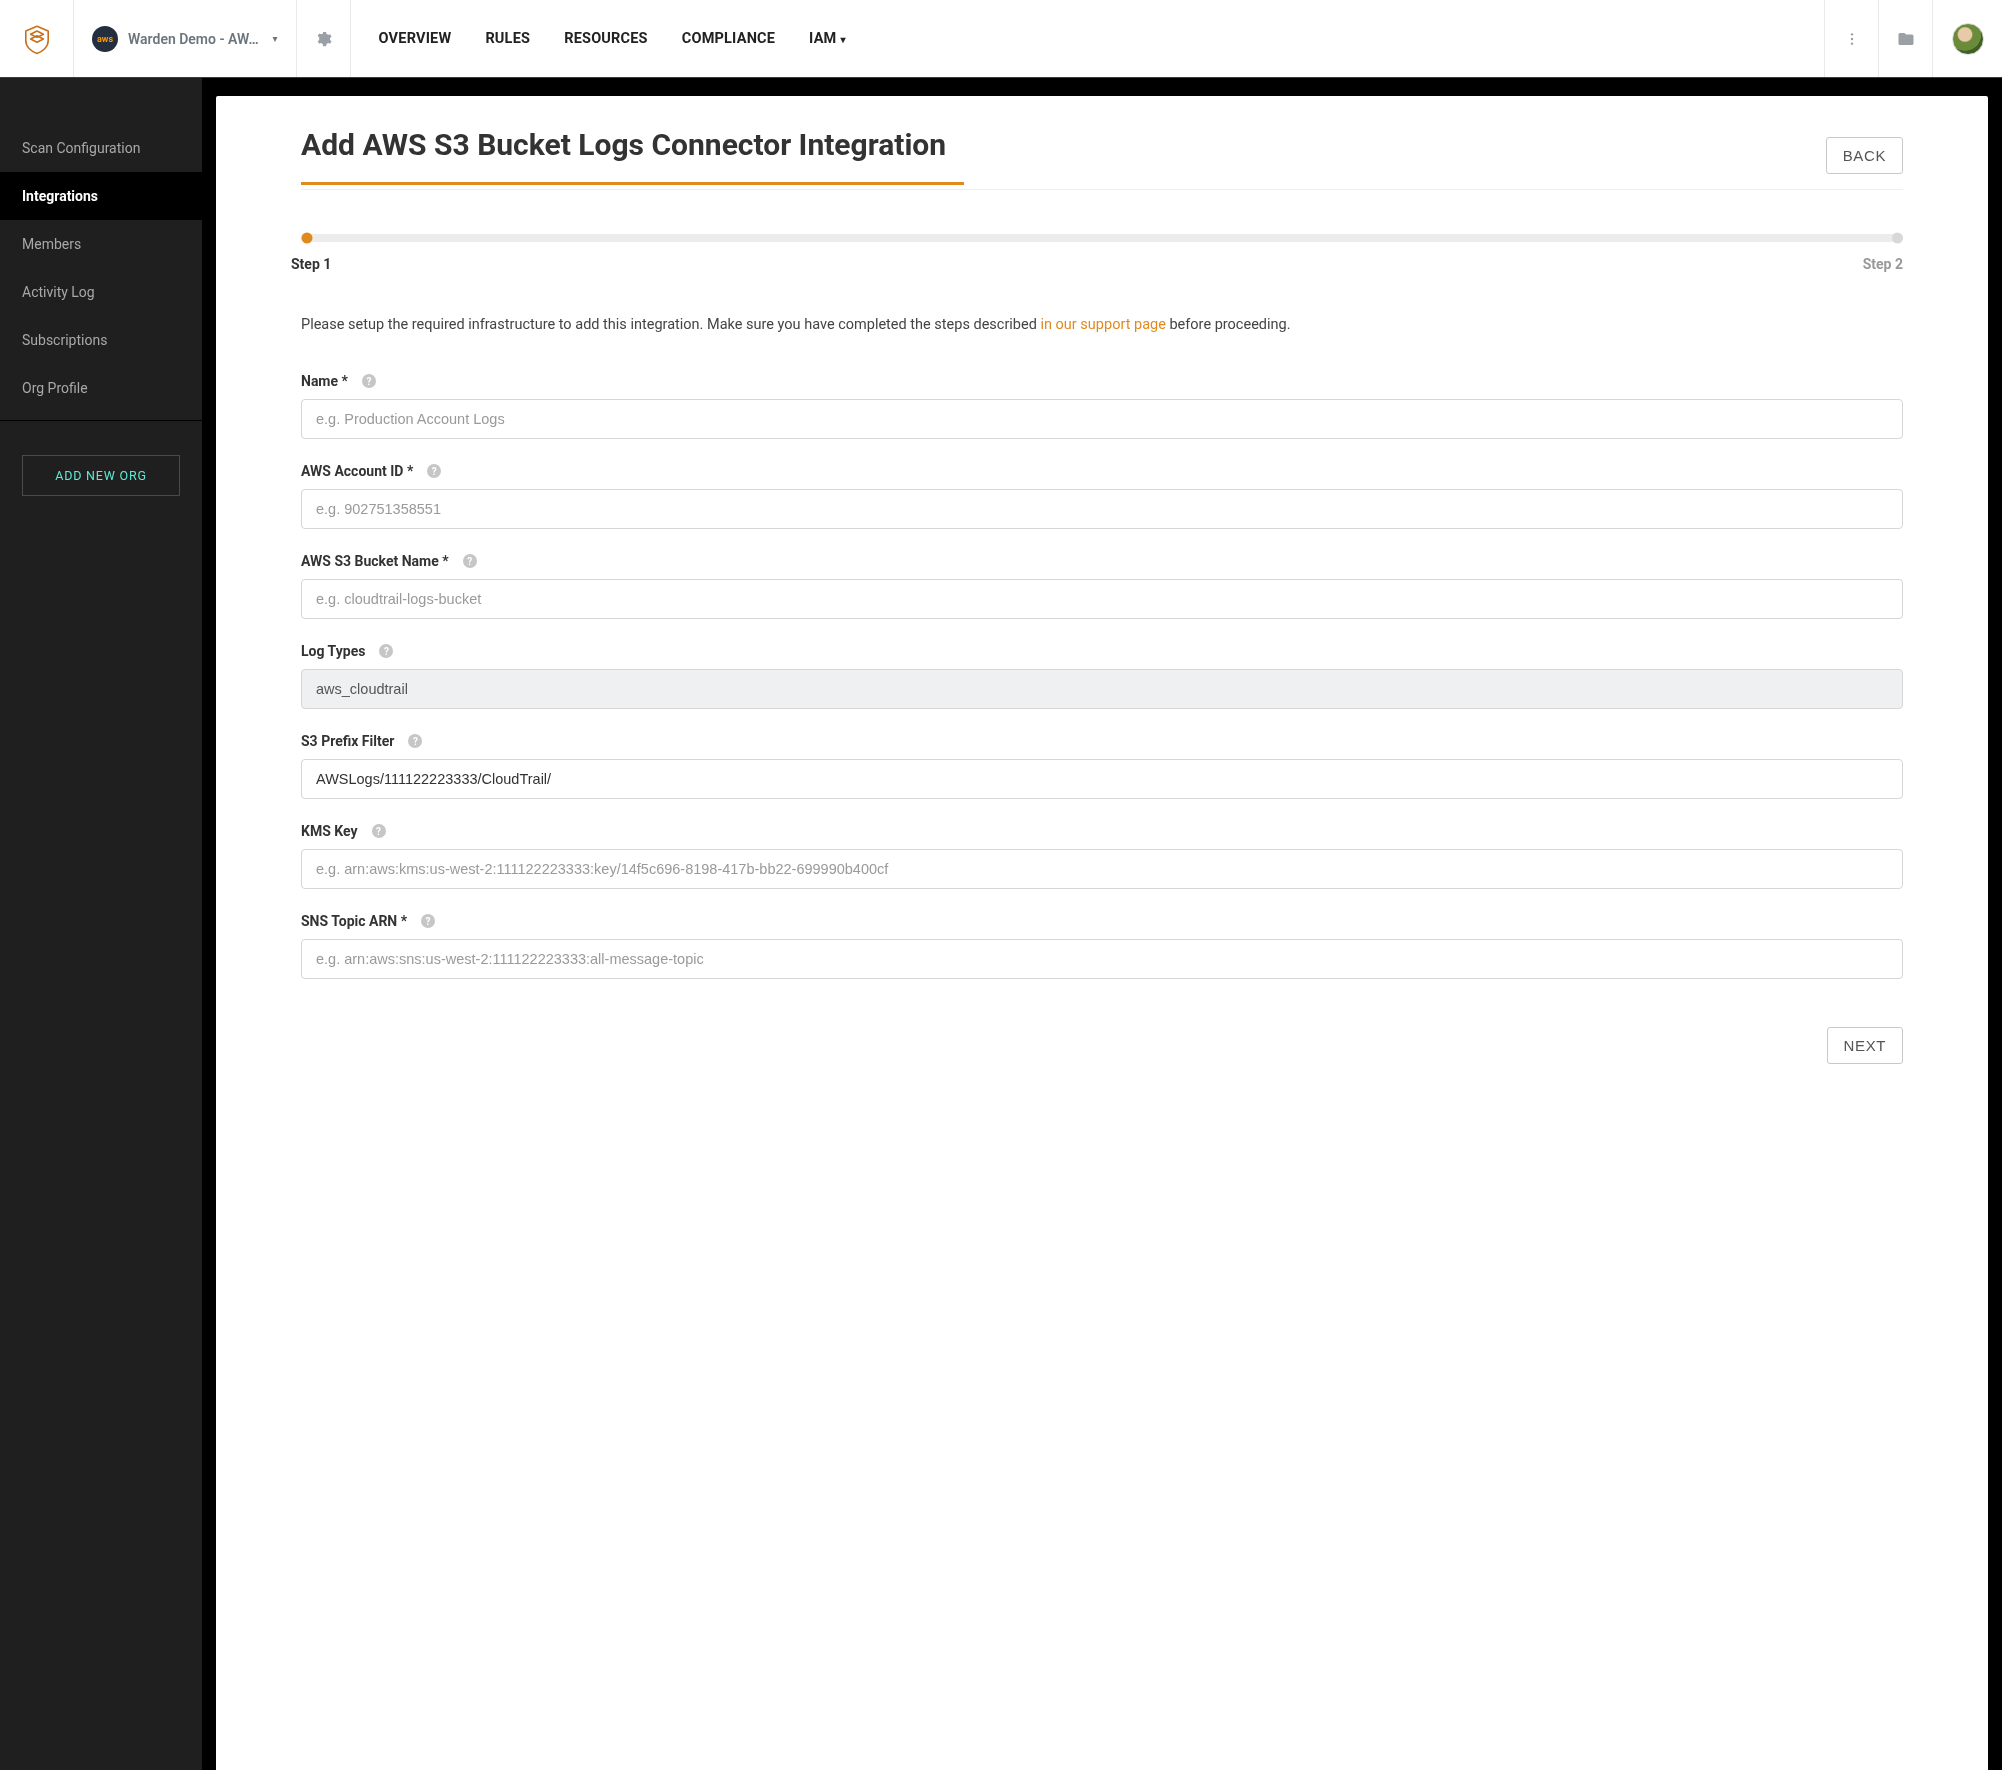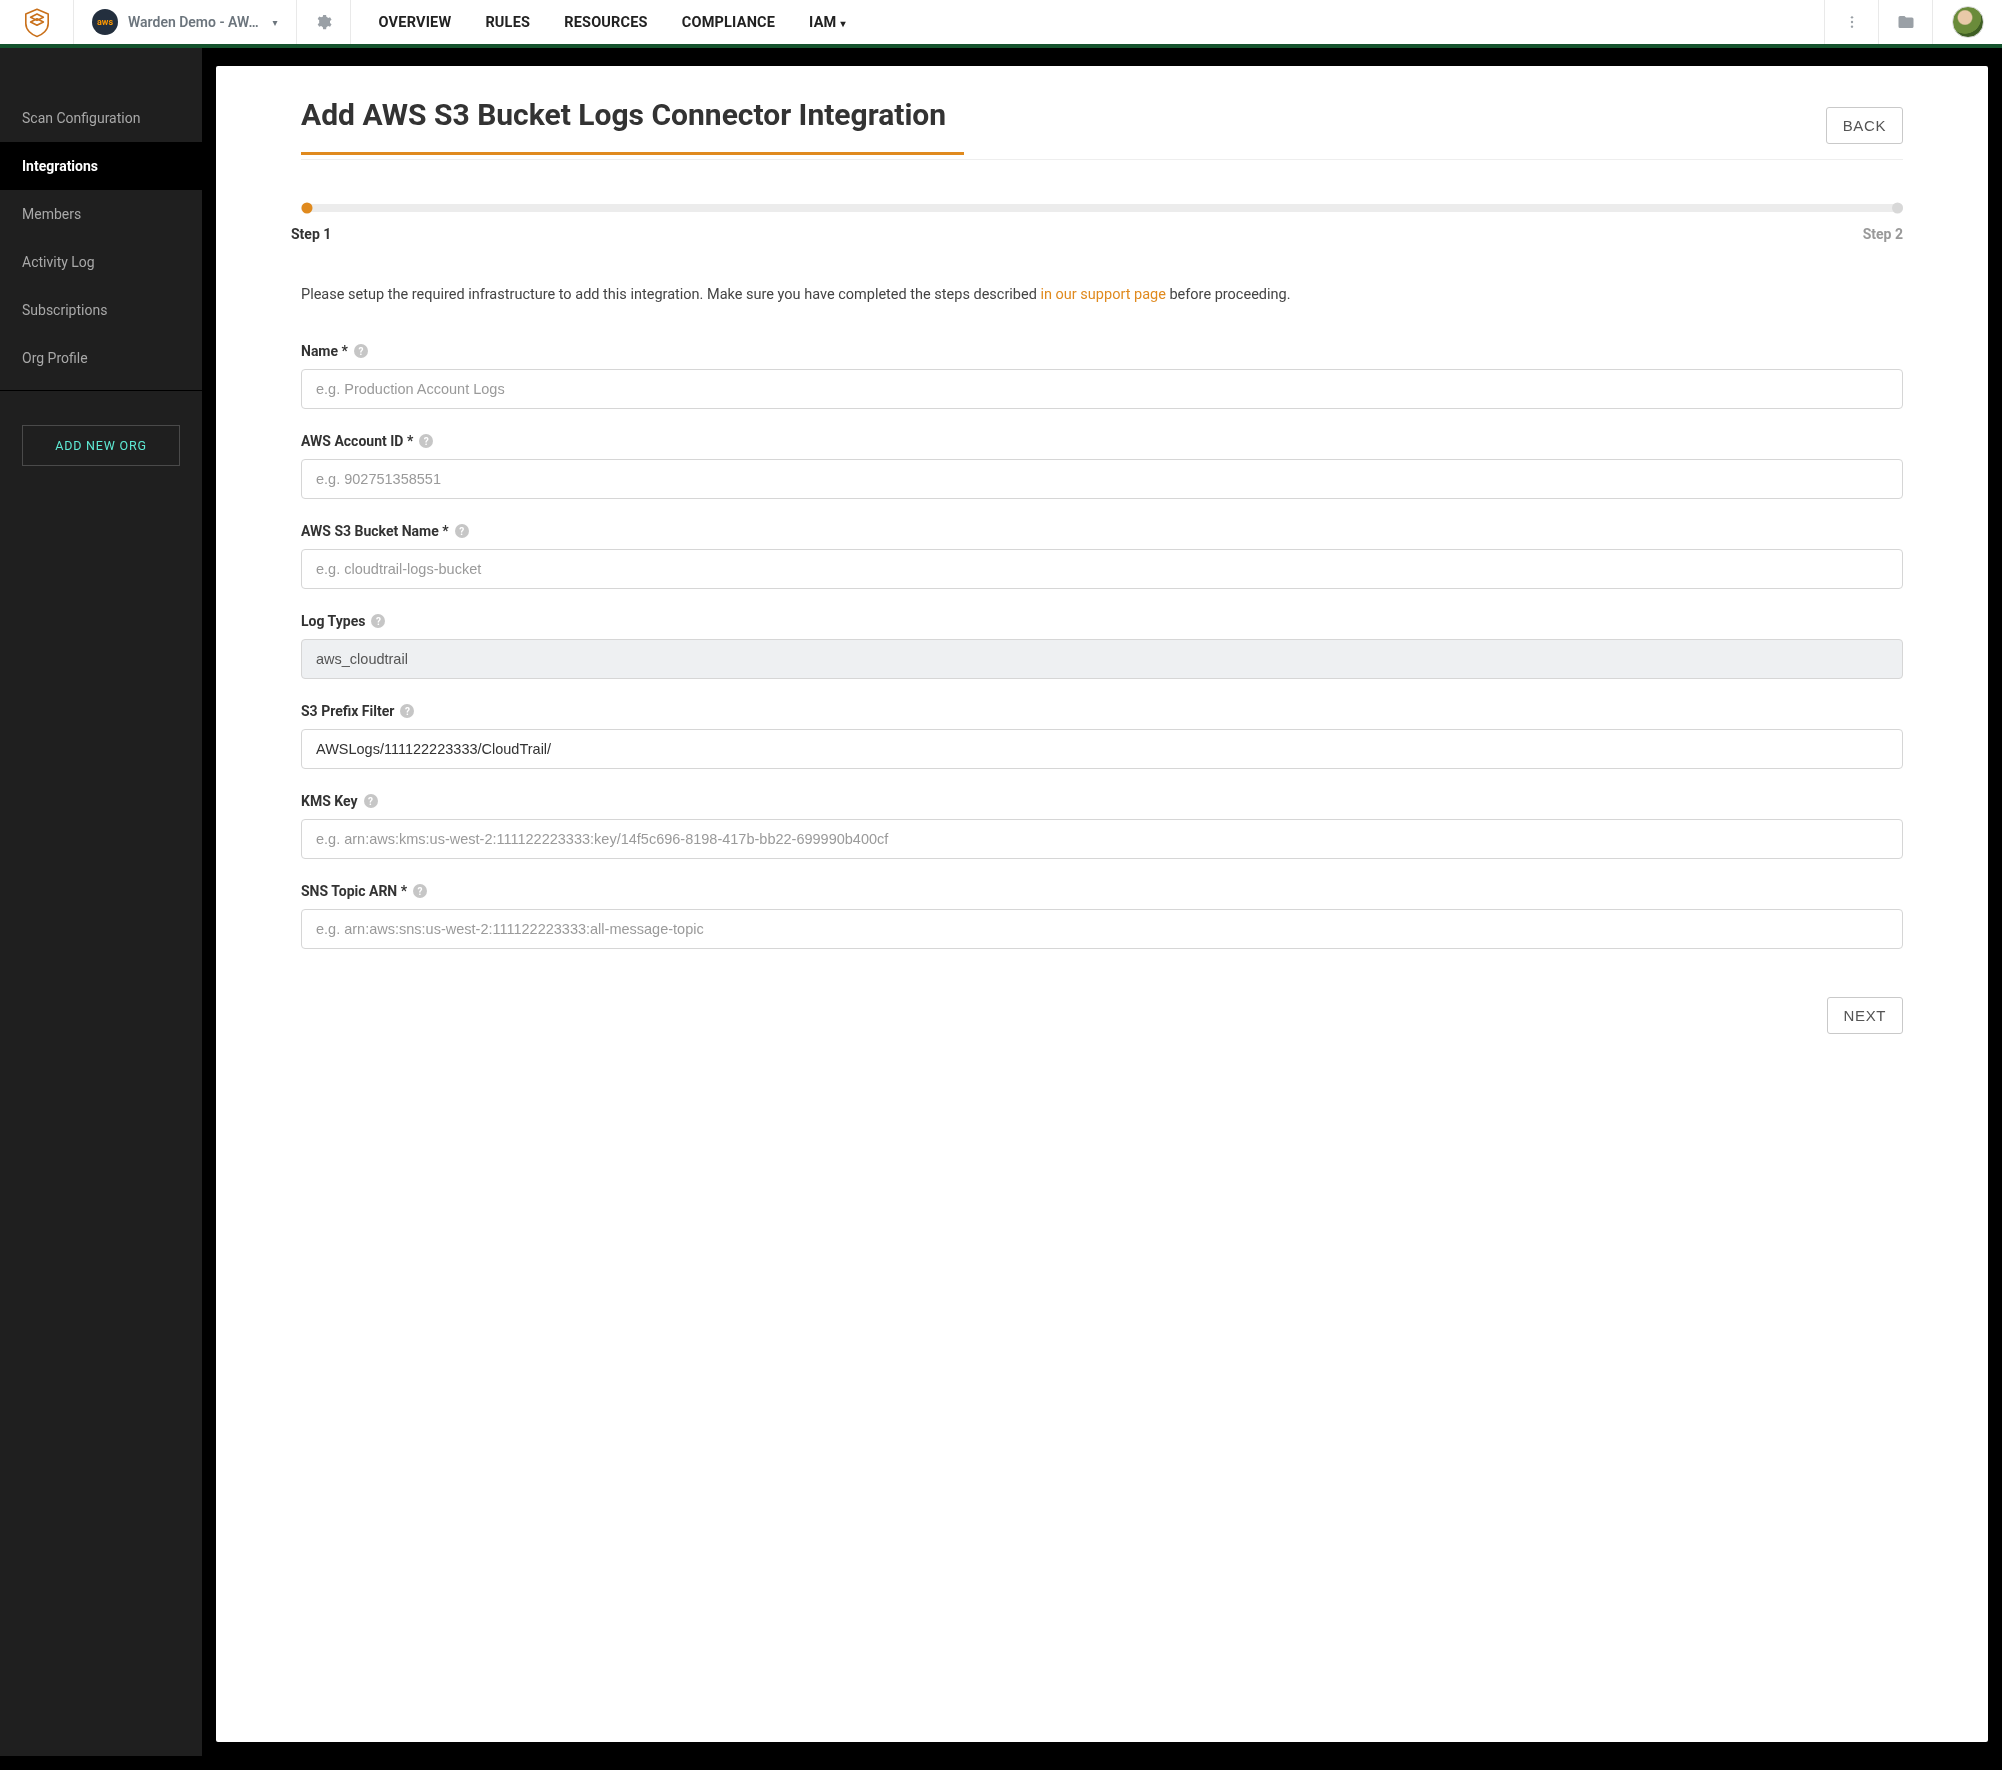--- a/index.html
+++ b/index.html
@@ -5,24 +5,24 @@
   * { box-sizing: border-box; margin: 0; padding: 0; }
   html, body { height: 100%; }
   body {
     font-family: -apple-system, BlinkMacSystemFont, "Segoe UI", Roboto, "Helvetica Neue", Arial, sans-serif;
     background: #000;
     color: #333;
     font-size: 14px;
   }
   .topbar {
     background: #fff;
-    height: 48px;
+    height: 78px;
     display: flex;
     align-items: stretch;
-    border-bottom: 4px solid #14532d;
+    border-bottom: 1px solid #14532d;
   }
   .topbar .logo-cell {
     width: 74px;
     display: flex;
     align-items: center;
     justify-content: center;
     border-right: 1px solid #e9e9e9;
   }
   .topbar .logo-cell svg { width: 32px; height: 32px; }
   .topbar .org-cell {
@@ -163,21 +163,21 @@
   }
   .progress-labels .active { font-weight: 700; color:#333; margin-left:-10px;}
   .progress-labels .inactive { color:#999;font-weight:bold; }
 
   .intro { margin-top: 42px; font-size: 14.5px; color:#444; line-height:1.5;}
   .intro a { color:#e08a1e; text-decoration:none; cursor:pointer;}
 
   .form { margin-top: 38px; }
   .field { margin-bottom: 24px; }
   .field label {
-    display: flex; align-items: center; gap: 6px;
+    display: flex; align-items: center; gap: 14px;
     font-weight: 700; color:#333; font-size:14px; margin-bottom: 10px;
   }
   .help-icon {
     width: 14px; height: 14px; border-radius: 50%;
     background: #c6c6c6; color:#fff; font-size:10px; font-weight:700;
     display:inline-flex; align-items:center; justify-content:center;
   }
   .field input[type=text] {
     width: 100%;
     padding: 11px 14px;

